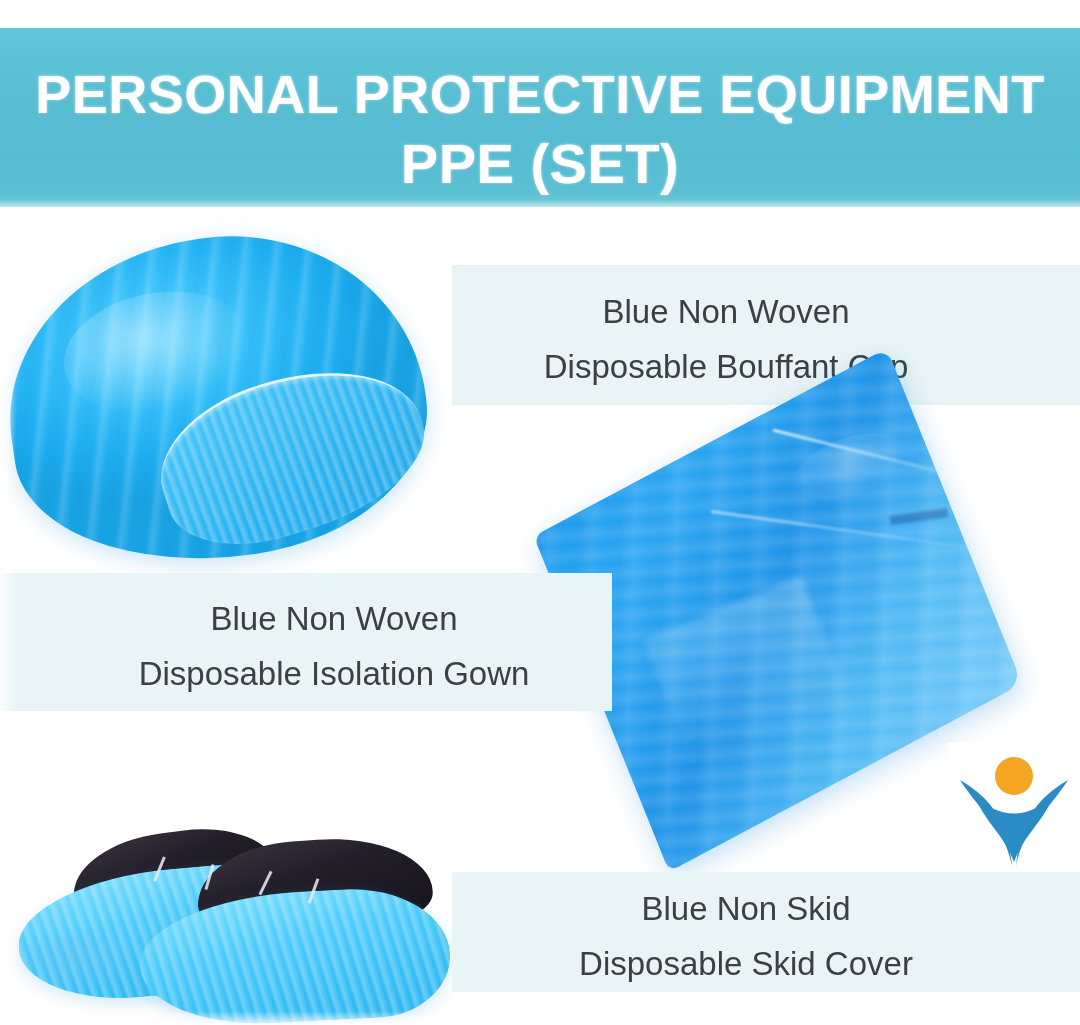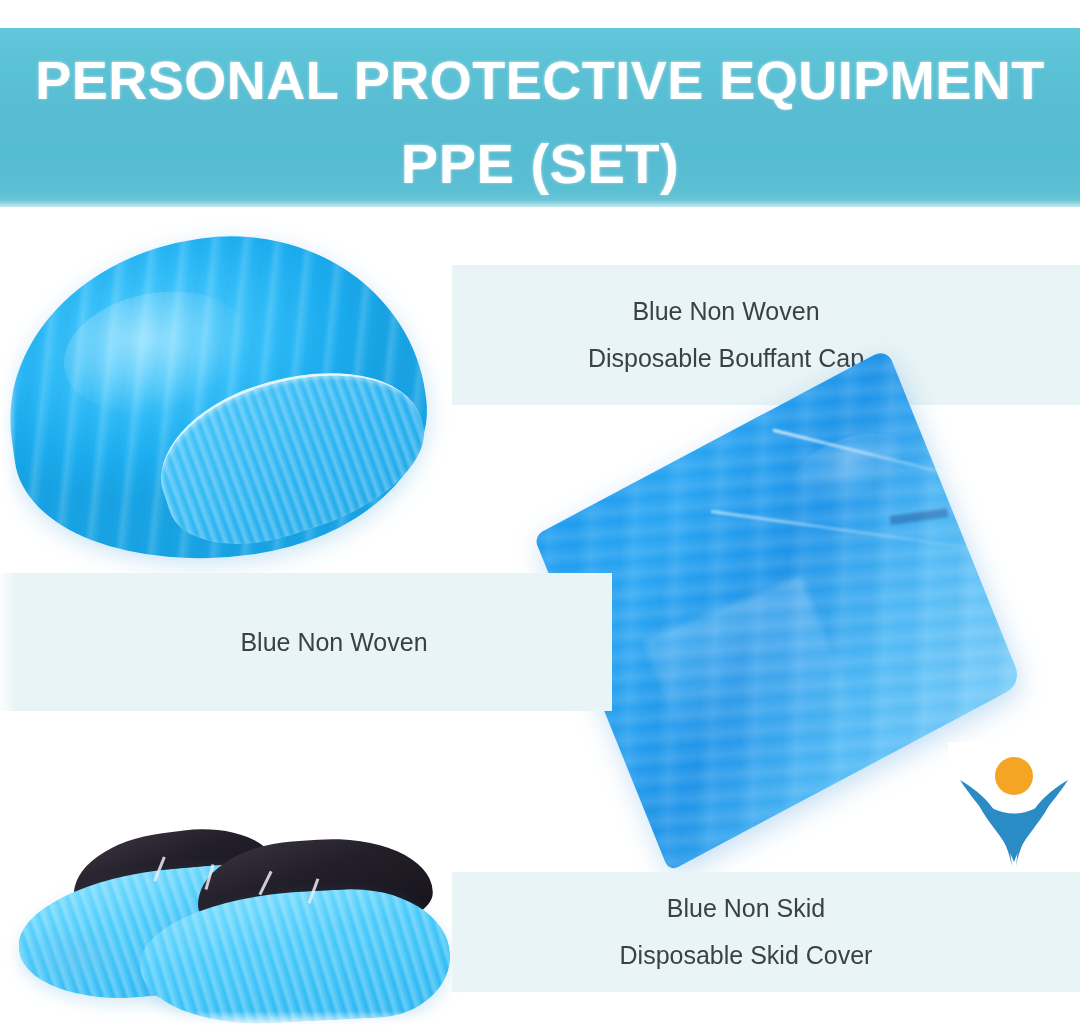--- a/index.html
+++ b/index.html
@@ -41,21 +41,21 @@
     overflow: hidden;
   }
   .banner::after {
     content: "";
     position: absolute;
     left: 0; bottom: 0; width: 100%; height: 7px;
     background: linear-gradient(180deg, rgba(255,255,255,0) 0%, rgba(255,255,255,0.55) 100%);
   }
   .banner-title {
     position: absolute;
-    left: 0; top: 22px;
+    left: 0; top: 36px;
     width: 1080px;
     text-align: center;
     color: #ffffff;
     font-size: 54px;
     line-height: 60px;
     font-weight: bold;
     letter-spacing: 0.5px;
     text-shadow: 0 0 3px rgba(255,255,255,0.75), 0 1px 2px rgba(40,120,140,0.25);
     white-space: nowrap;
   }
@@ -77,24 +77,25 @@
     position: absolute;
     background: #e9f4f6;
     display: flex;
     flex-direction: column;
     justify-content: center;
     box-sizing: border-box;
   }
   .caption-line {
     text-align: center;
     color: #3c4044;
-    font-size: 25px;
+    font-size: 33px;
     line-height: 47px;
     font-weight: normal;
     white-space: nowrap;
+    margin-top: 8px;
   }
   #caption-cap    { left: 452px; top: 265px;  width: 628px; height: 140px; }
   #caption-cap .caption-line { padding-right: 80px; }
   #caption-gown   { left: 0px;   top: 573px;  width: 612px; height: 138px; }
   #caption-gown .caption-line { padding-left: 56px; }
   #caption-shoe   { left: 452px; top: 872px;  width: 628px; height: 120px; }
   #caption-shoe .caption-line { padding-right: 40px; }
 
   
   #cap-figure {
@@ -331,20 +332,21 @@
     <div class="gown-texture"></div>
     <div class="gown-collar"></div>
     <div class="gown-fold-a"></div>
     <div class="gown-fold-b"></div>
     <div class="gown-fold-c"></div>
     <div class="gown-tag"></div>
   </div>
 
   <div class="caption-panel" id="caption-gown">
     <div class="caption-line">Blue Non Woven</div>
+    <div class="caption-line">Disposable Isolation Gown</div>
   </div>
 
   <div id="shoe-figure">
     <div class="shoe" id="shoe-back">
       <div class="shoe-black"></div>
       <div class="shoe-cover"></div>
     </div>
     <div class="shoe" id="shoe-front">
       <div class="shoe-black"></div>
       <div class="shoe-cover"></div>

